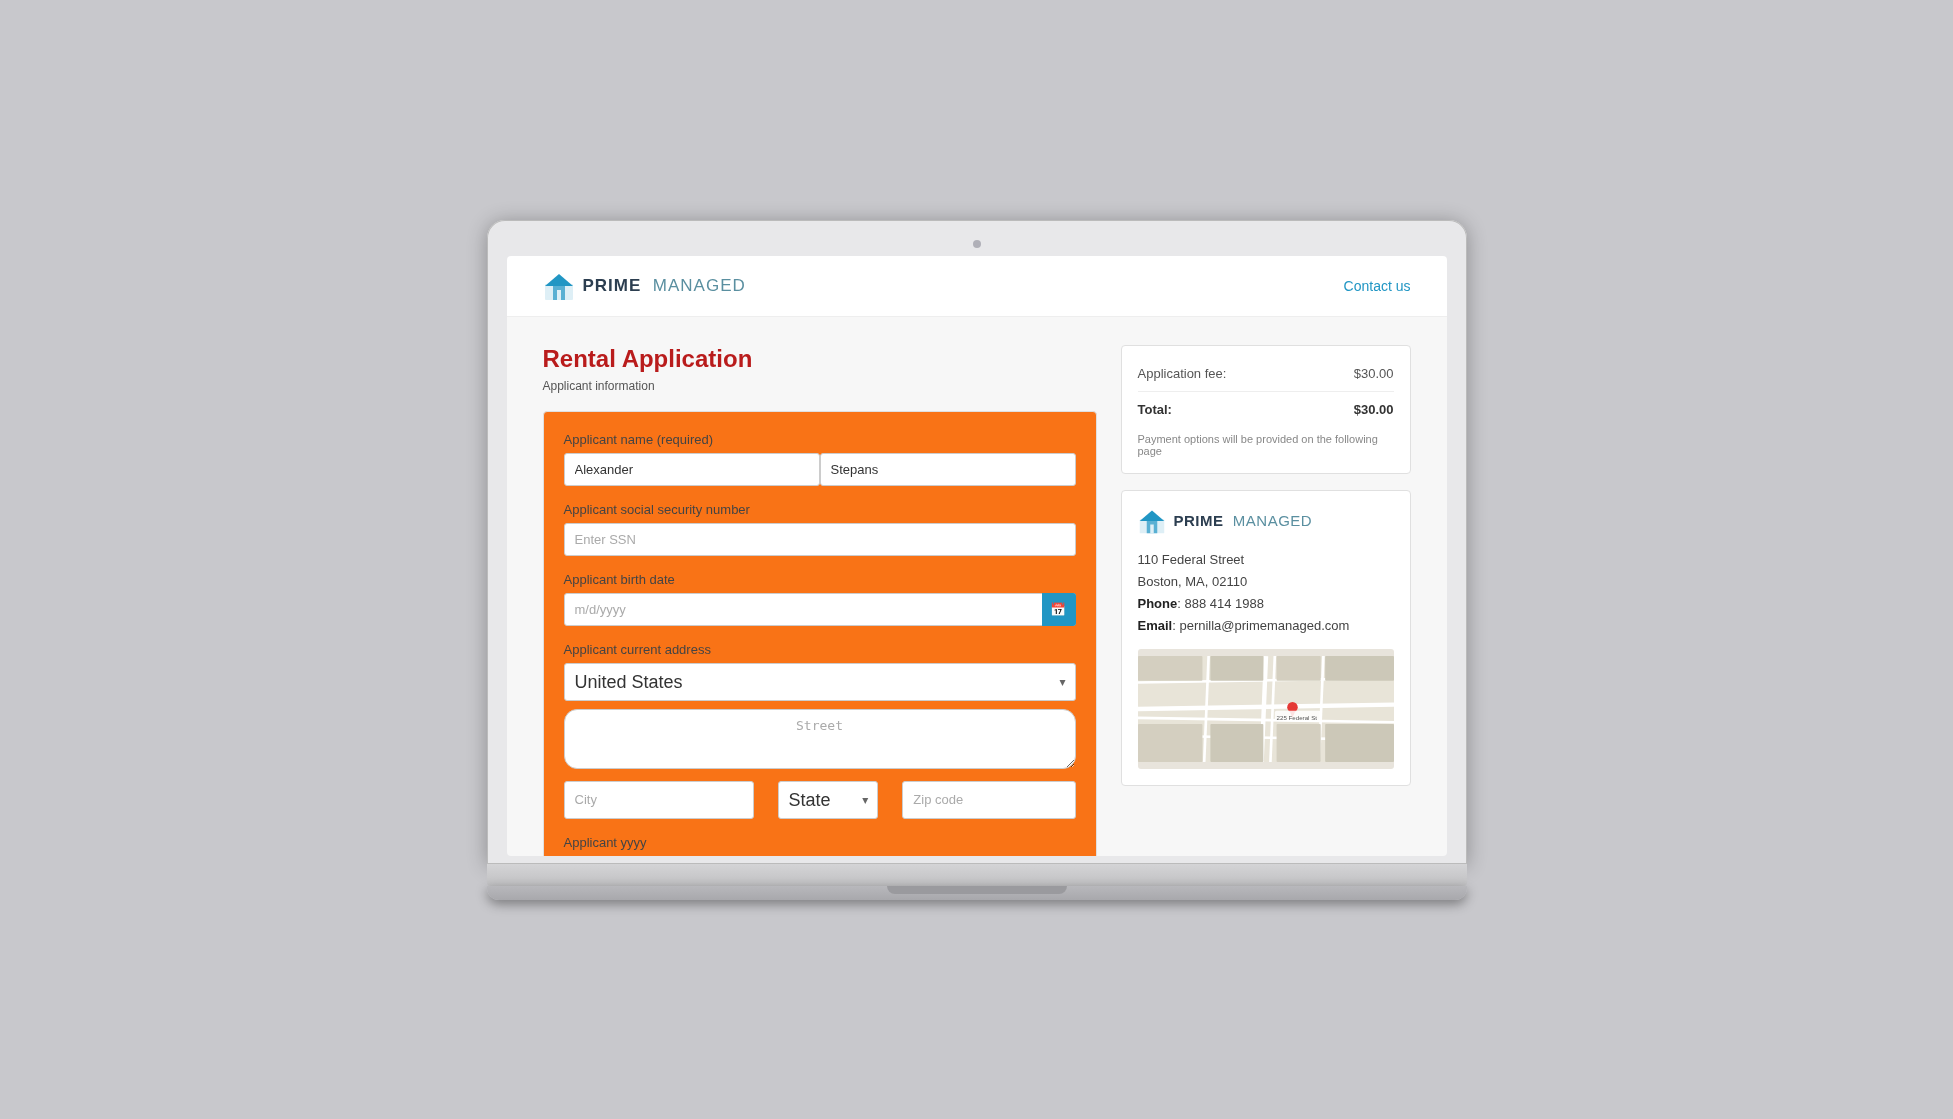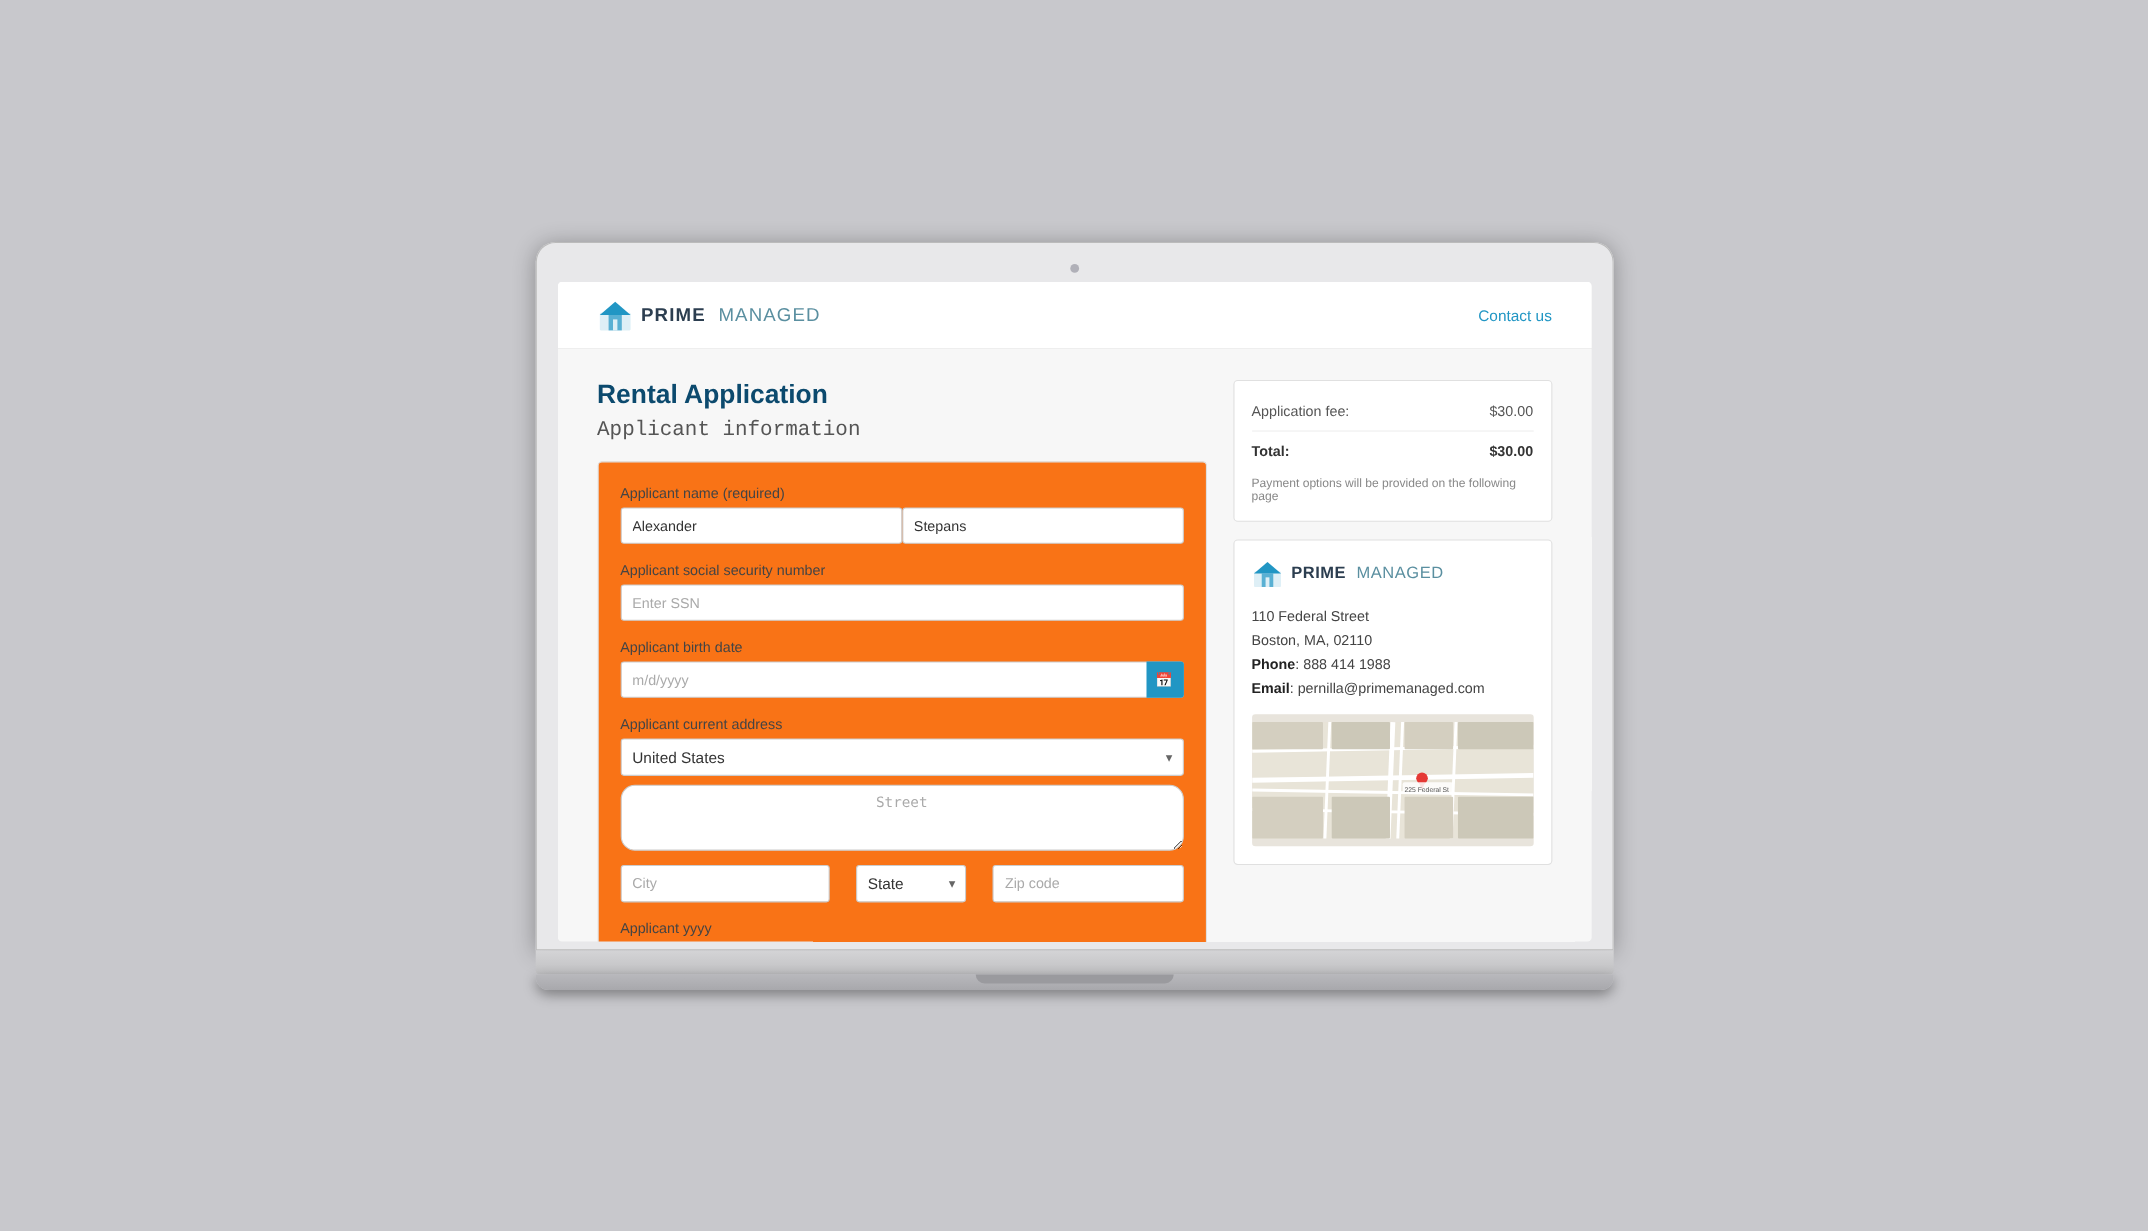--- a/index.html
+++ b/index.html
@@ -118,29 +118,28 @@
       min-height: calc(100% - 62px);
     }
 
     .form-column {
       flex: 1;
     }
 
     .page-title {
       font-size: 24px;
       font-weight: 600;
-      color: #0c4a6e;
+      color: #b91c1c;
       margin-bottom: 6px;
     }
 
     .section-title {
-      font-size: 19px;
+      font-size: 12px;
       color: #555;
       margin-bottom: 18px;
-      font-family: Liberation Mono, monospace;
     }
 
     .form-card {
       background: #f97316;
       border: 1px solid #e0e0e0;
       border-radius: 4px;
       padding: 20px;
     }
 
     .field-group {
@@ -196,21 +195,21 @@
       align-items: center;
       justify-content: center;
       font-size: 13px;
     }
 
     .form-select {
       width: 100%;
       padding: 8px 10px;
       border: 1px solid #ccc;
       border-radius: 3px;
-      font-size: 14px;
+      font-size: 18px;
       color: #333;
       background: #fff;
       appearance: none;
       cursor: pointer;
       outline: none;
     }
 
     .select-wrapper {
       position: relative;
       flex: 1;

